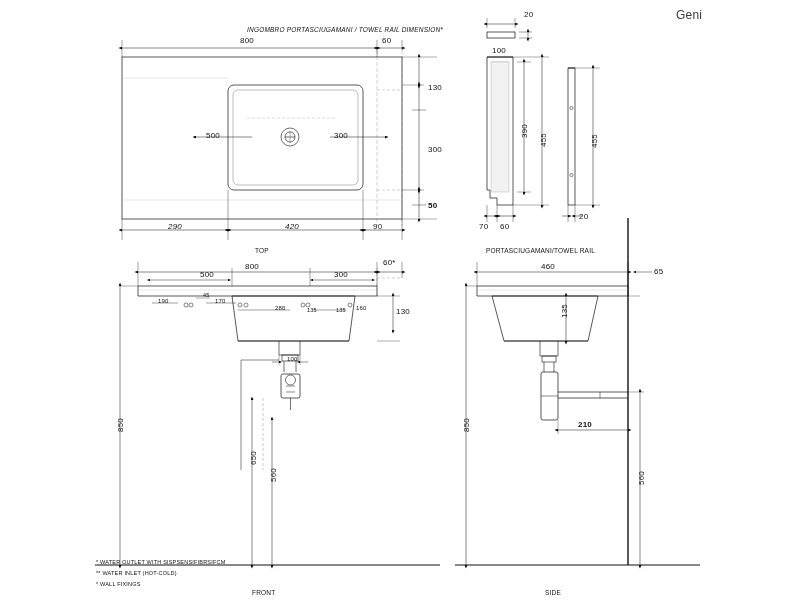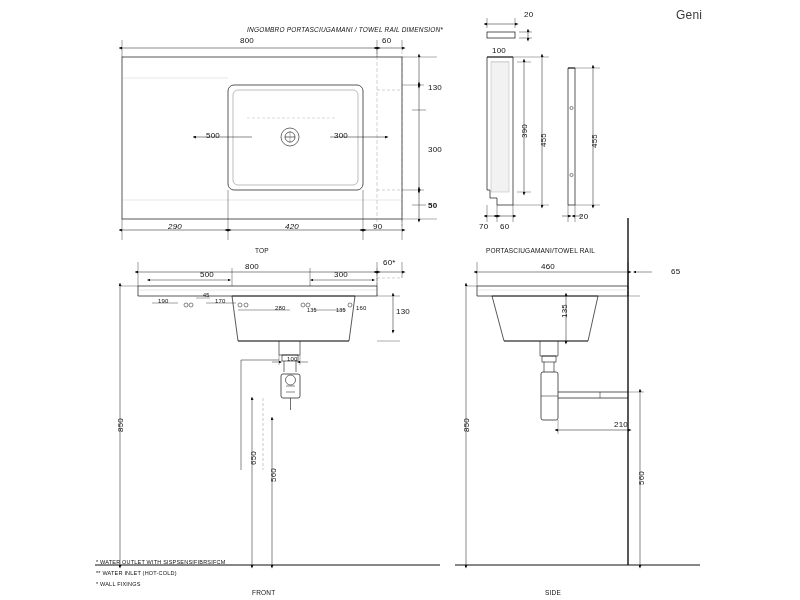--- a/index.html
+++ b/index.html
@@ -287,24 +287,24 @@
   <div class="lbl tiny" style="left:307px; top:307px;">135</div>
   <div class="lbl tiny" style="left:336px; top:307px;">135</div>
   <div class="lbl dim" style="left:396px; top:307px;">130</div>
   <div class="lbl small" style="left:287px; top:356px;">100</div>
   <div class="lbl dim vert" style="left:116px; top:432px;">850</div>
   <div class="lbl dim vert" style="left:249px; top:465px;">650</div>
   <div class="lbl dim vert" style="left:269px; top:482px;">560</div>
   <div class="lbl sec" style="left:252px; top:589px;">FRONT</div>
 
   <div class="lbl dim" style="left:541px; top:262px;">460</div>
-  <div class="lbl dim" style="left:671px; top:267px;">65</div>
+  <div class="lbl dim" style="left:654px; top:267px;">65</div>
   <div class="lbl dim vert" style="left:560px; top:318px;">135</div>
   <div class="lbl dim vert" style="left:462px; top:432px;">850</div>
-  <div class="lbl dim" style="left:614px; top:420px;">210</div>
+  <div class="lbl dim" style="left:578px; top:420px;font-weight:bold;">210</div>
   <div class="lbl dim vert" style="left:637px; top:485px;">560</div>
   <div class="lbl sec" style="left:545px; top:589px;">SIDE</div>
 
   <div class="lbl tiny" style="left:96px; top:559px;">* WATER OUTLET WITH SISPSENSIFIBRSIFCM</div>
   <div class="lbl tiny" style="left:96px; top:570px;">** WATER INLET  (HOT-COLD)</div>
   <div class="lbl tiny" style="left:96px; top:581px;">* WALL FIXINGS</div>
 
 </div>
 
 </body></html>

